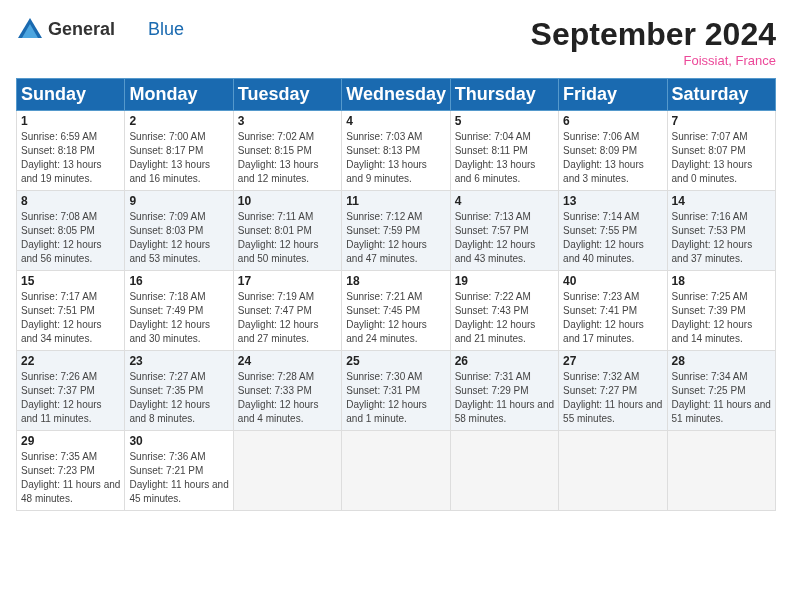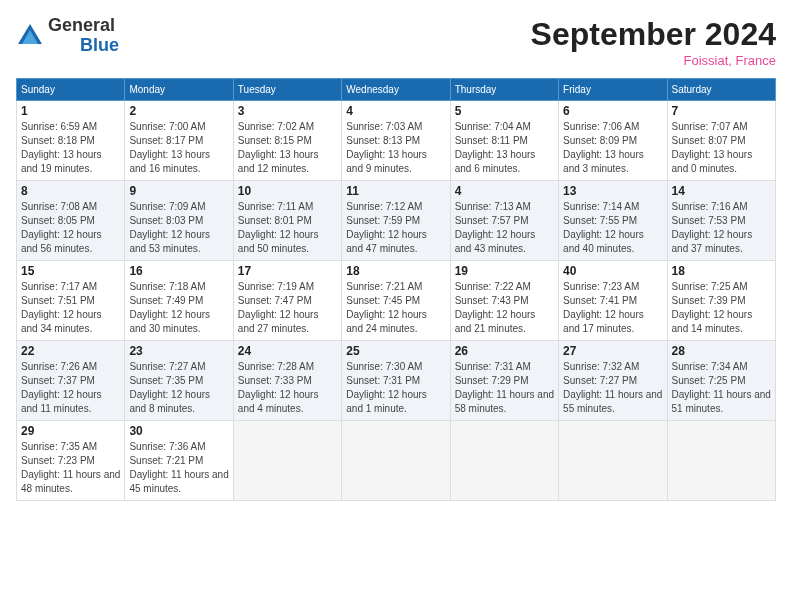--- a/index.html
+++ b/index.html
@@ -21,33 +21,32 @@
       justify-content: space-between;
       align-items: flex-start;
       margin-bottom: 10px;
     }
     .logo {
       display: flex;
       align-items: center;
     }
     .logo-text {
       display: flex;
-      flex-direction: column;
       line-height: 1.1;
+      gap: 33px;
     }
     .logo-general {
       font-size: 18px;
       font-weight: bold;
       color: #333;
     }
     .logo-blue {
       font-size: 18px;
-      font-weight: bold;
+      font-weight: normal;
       color: #1a6ab0;
-      margin-left: 32px;
     }
     .logo-icon {
       width: 28px;
       height: 28px;
       margin-right: 4px;
     }
     .title-block {
       text-align: right;
     }
     .month-title {
@@ -60,22 +59,22 @@
       color: #ec4899;
     }
     .calendar {
       width: 100%;
       border-collapse: collapse;
       table-layout: fixed;
     }
     .calendar th {
       background: #1a6ab0;
       color: #fff;
-      font-size: 10px;
-      font-weight: normal;
+      font-size: 18px;
+      font-weight: bold;
       padding: 5px 4px;
       text-align: left;
       border: 1px solid #5599cc;
     }
     .calendar td {
       border: 1px solid #ddd;
       vertical-align: top;
       padding: 3px 4px;
       font-size: 9.5px;
       color: #333;

